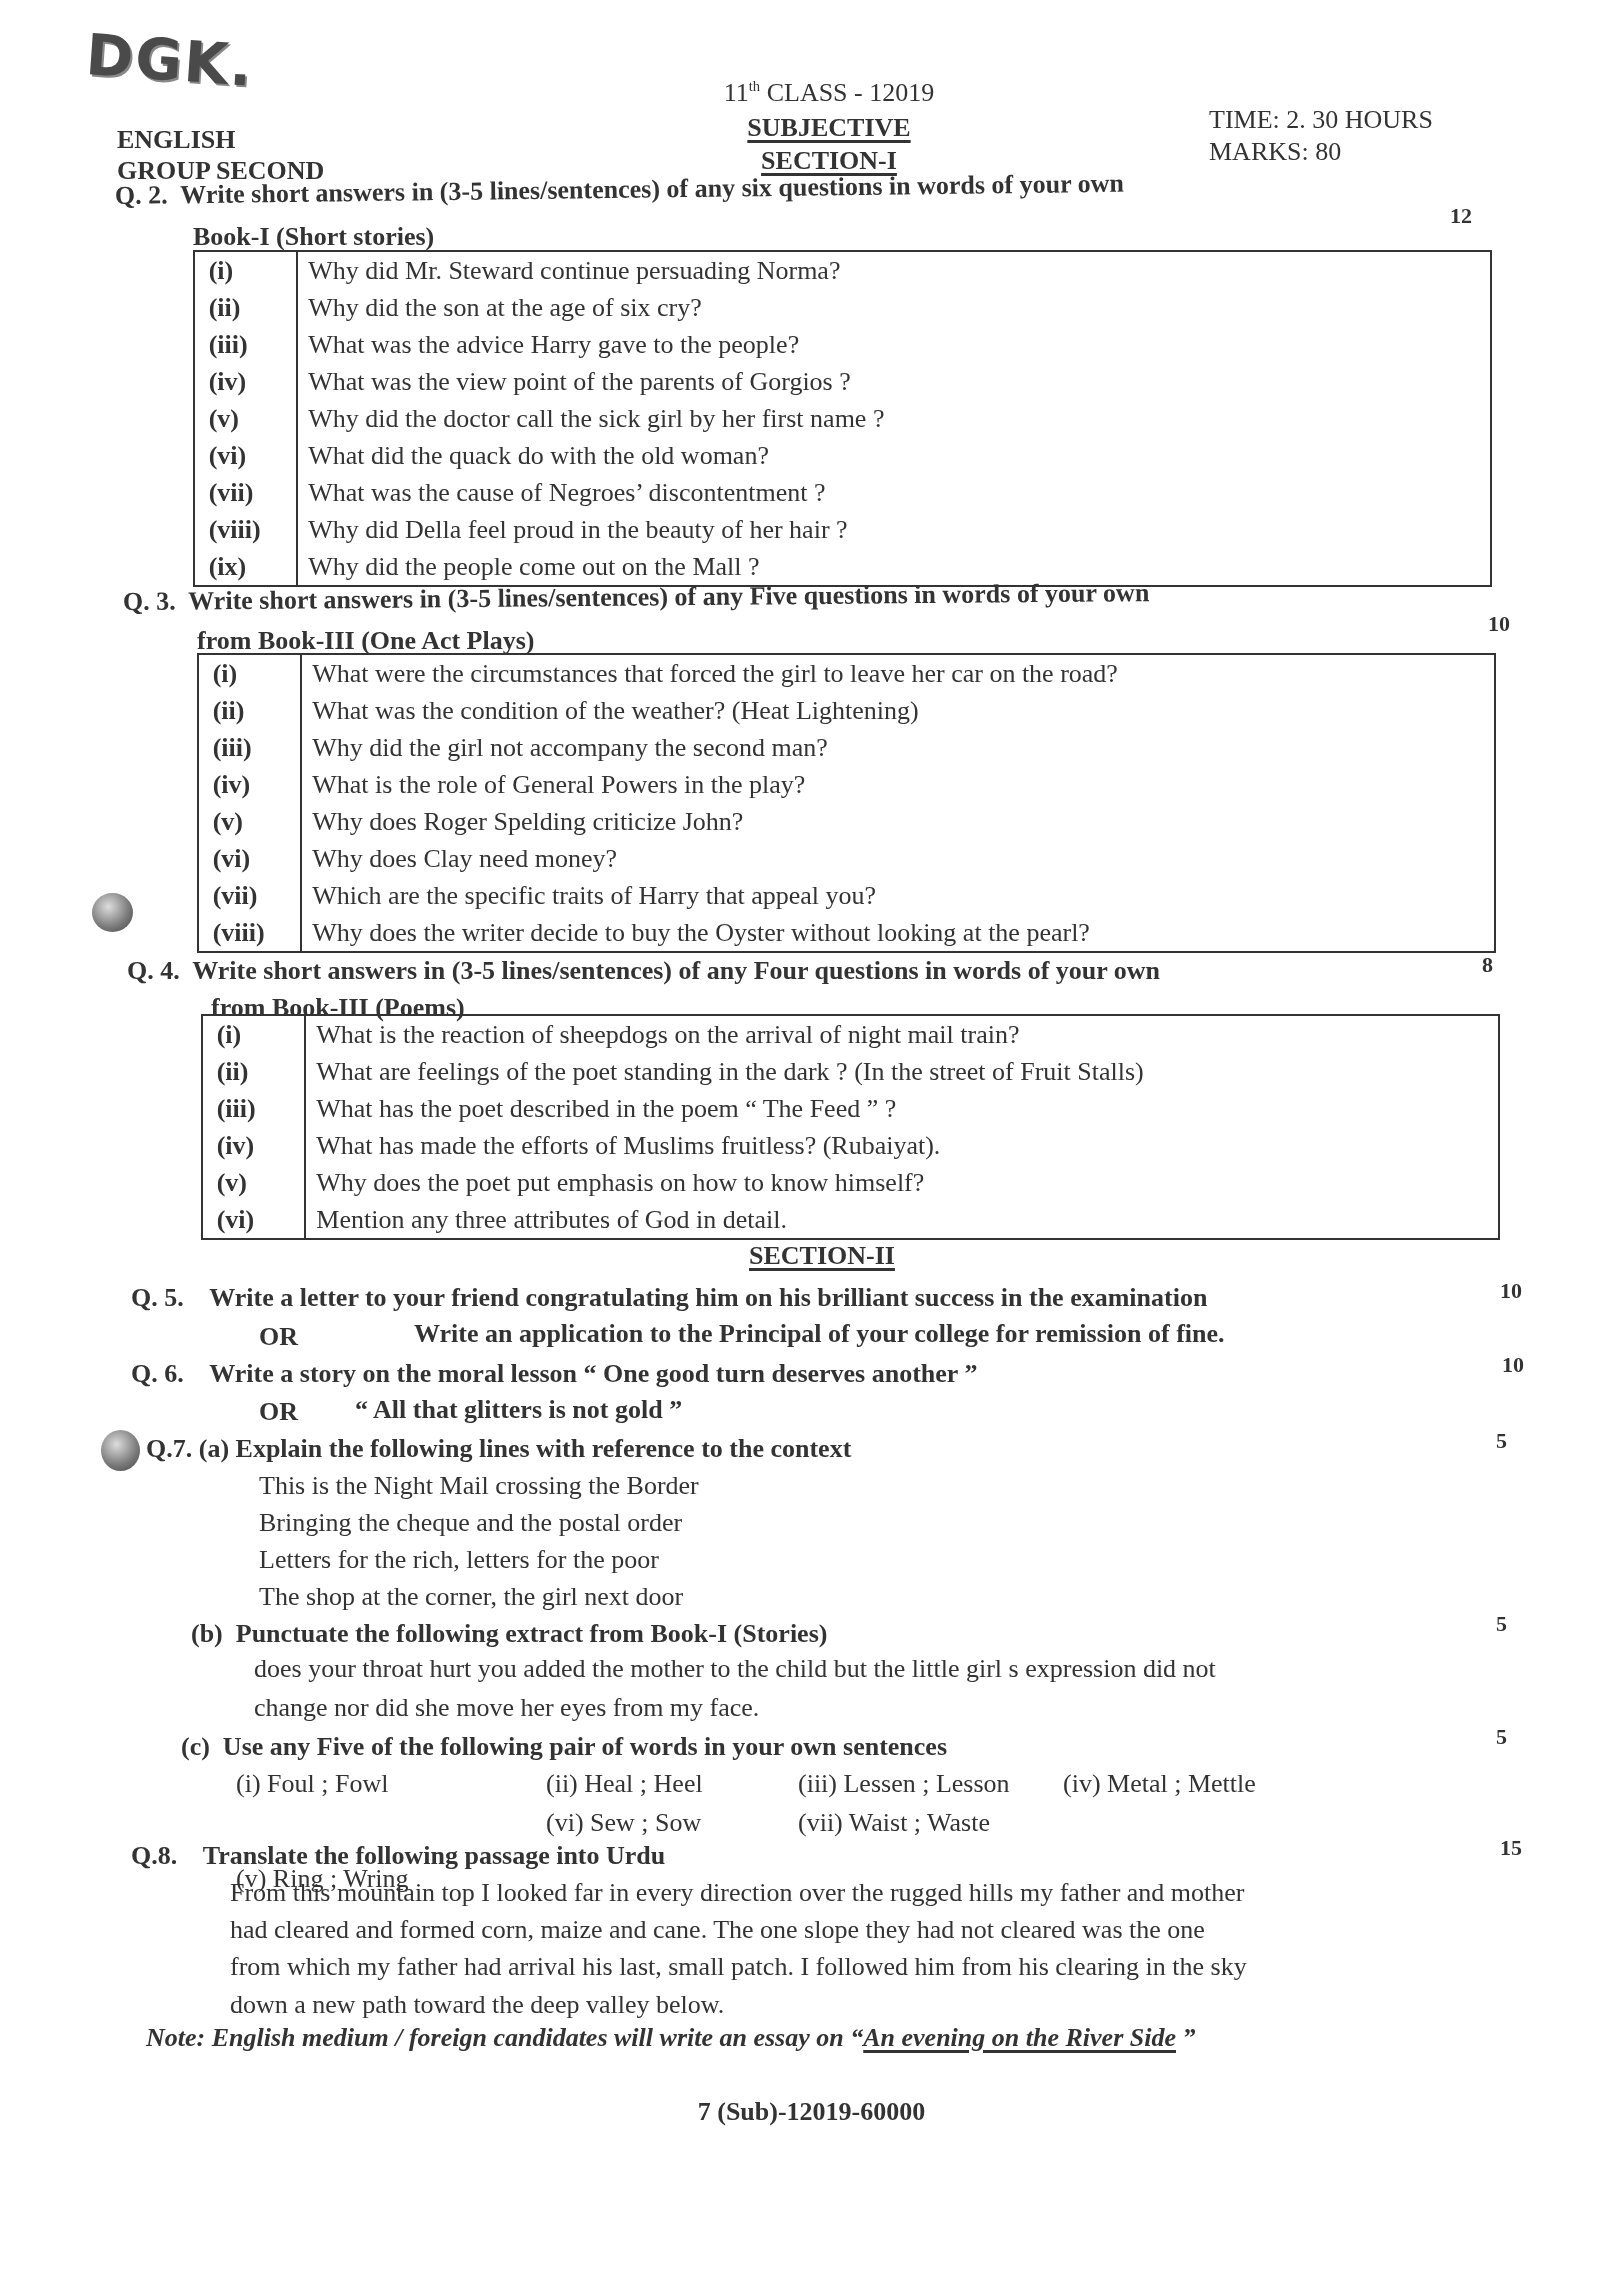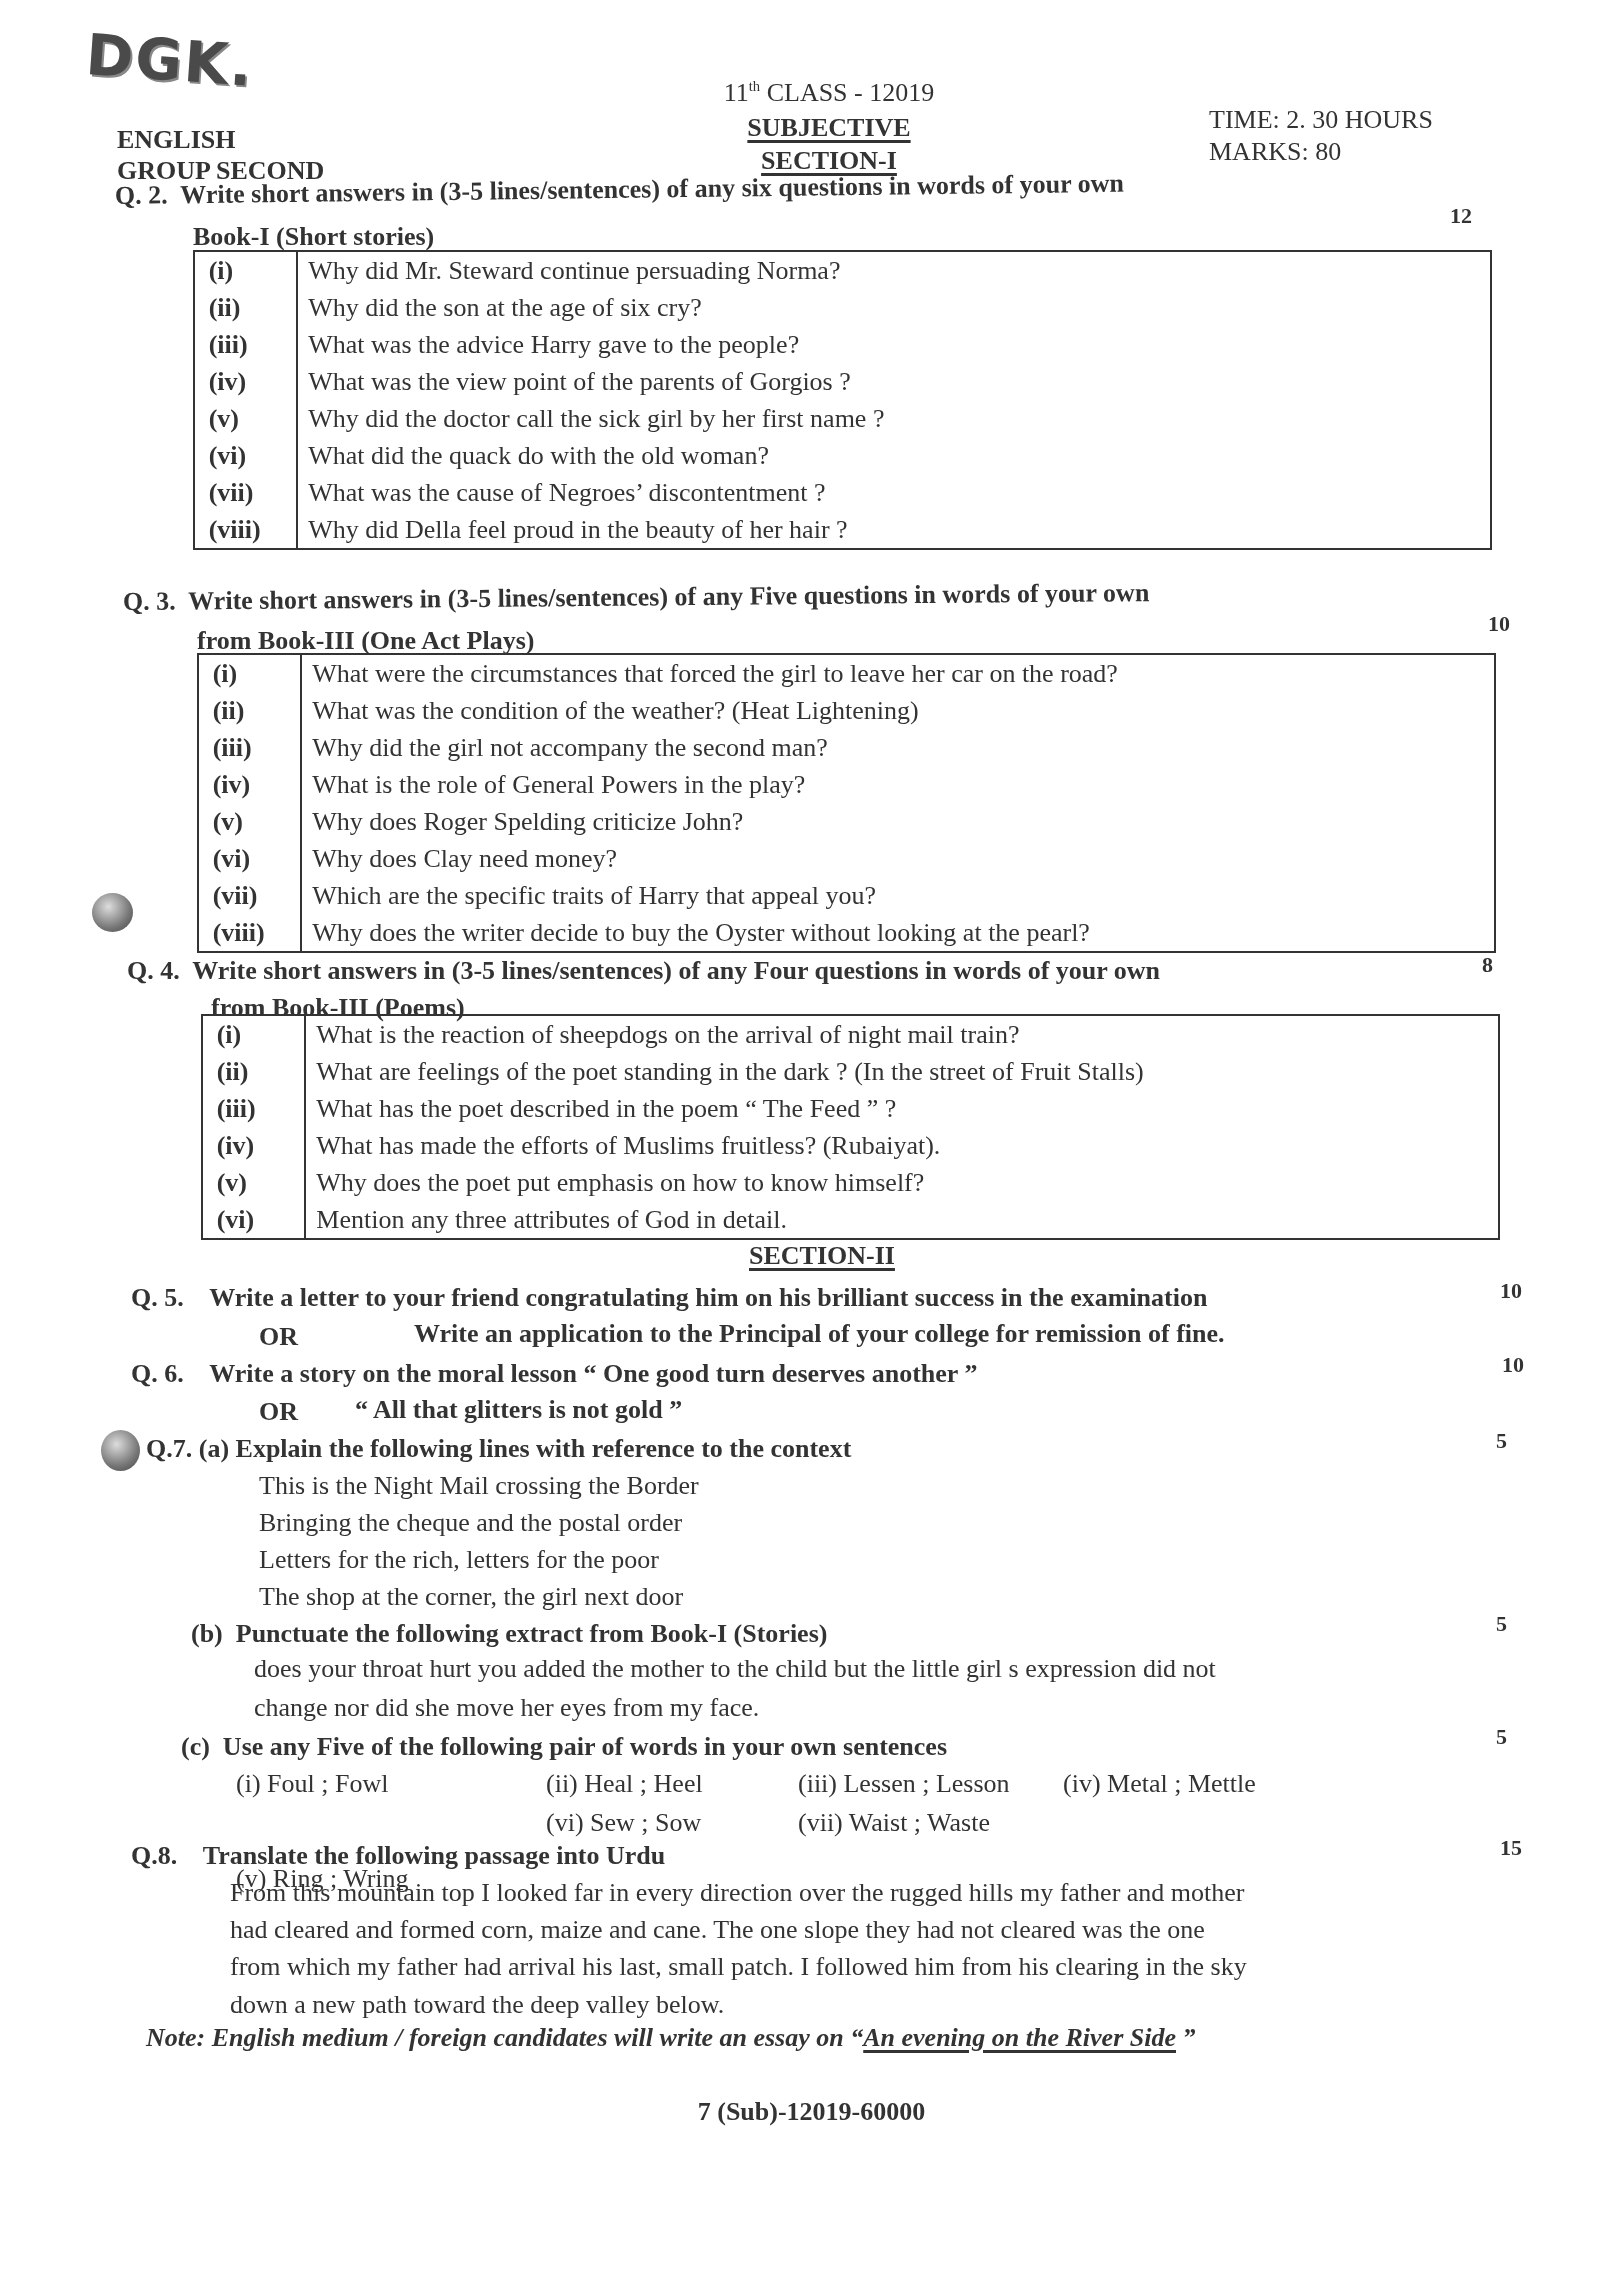--- a/index.html
+++ b/index.html
@@ -76,20 +76,24 @@
         <td class="txt">What did the quack do with the old woman?</td>
       </tr>
       <tr>
         <td class="num">(vii)</td>
         <td class="txt">What was the cause of Negroes’ discontentment ?</td>
       </tr>
       <tr>
         <td class="num">(viii)</td>
         <td class="txt">Why did Della feel proud in the beauty of her hair ?</td>
       </tr>
+      <tr>
+        <td class="num">(ix)</td>
+        <td class="txt">Why did the people come out on the Mall ?</td>
+      </tr>
     </tbody>
 </table>
 
 <div class="abs qline" style="left:123px; top:587px; transform:rotate(-0.5deg); transform-origin:left;">
   <span>Q. 3.</span>&nbsp;
   <span>Write short answers in (3-5 lines/sentences) of any Five questions in words of your own</span>
 </div>
 <div class="abs marks" style="left:1488px; top:611px;">10</div>
 <div class="abs qline" style="left:197px; top:626px;">from Book-III (One Act Plays)</div>
 <table class="qtable" style="left:197px; top:653px; width:1299px;">

